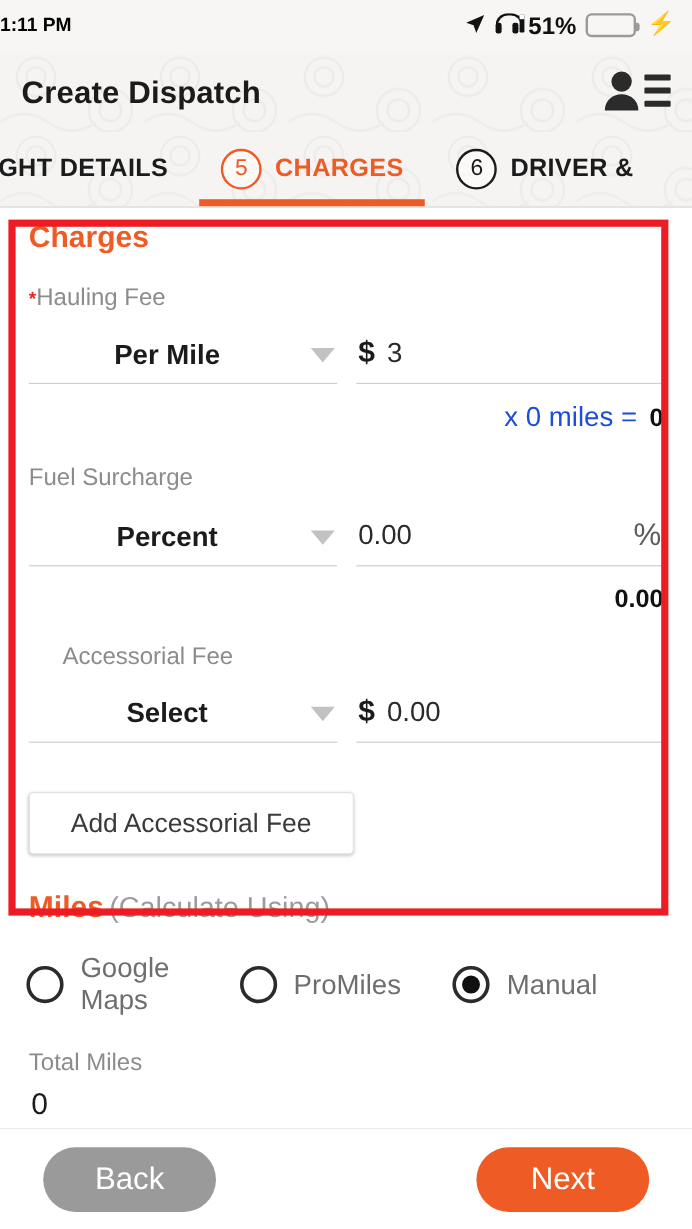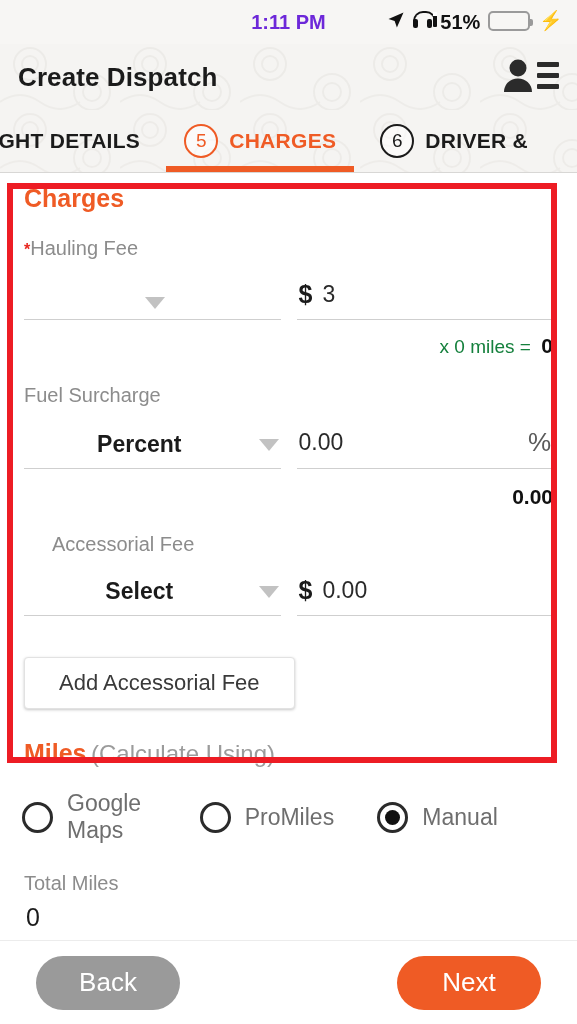--- a/index.html
+++ b/index.html
@@ -19,22 +19,22 @@
   }
   .sb-left { display: flex; align-items: flex-end; gap: 9px; }
   .sig { display: flex; align-items: flex-end; gap: 2.5px; height: 17px; }
   .sig i { display: block; width: 5px; background: #111; border-radius: 1px; }
   .sig i:nth-child(1) { height: 6px; }
   .sig i:nth-child(2) { height: 10px; }
   .sig i:nth-child(3) { height: 14px; }
   .sig i:nth-child(4) { height: 17px; background: #b9b9b9; }
   .sb-text { font-size: 20px; font-weight: 600; color: #111; letter-spacing: .2px; line-height: 1; }
   .sb-center {
-    position: absolute; left: 0; right: 0; text-align: center;
-    font-size: 20px; font-weight: 700; color: #6d28d9; pointer-events: none;
+    position: absolute; left: 0; right: 0; 
+    font-size: 16px; font-weight: 700; color: #000000; pointer-events: none;
   }
   .sb-right { margin-left: auto; display: flex; align-items: flex-start; gap: 8px; z-index: 2; }
   .loc-arrow { width: 18px; height: 18px; }
   .headphone { width: 19px; height: 17px; position: relative; }
   .headphone::before {
     content: ""; position: absolute; left: 0; top: 0; width: 19px; height: 11px;
     border: 2.6px solid #111; border-bottom: none; border-radius: 10px 10px 0 0;
   }
   .headphone::after {
     content: ""; position: absolute; left: 0; top: 8px; width: 5px; height: 9px;
@@ -119,21 +119,21 @@
   }
   .caret {
     width: 0; height: 0; border-left: 10px solid transparent; border-right: 10px solid transparent;
     border-top: 12px solid #c2c2c2; margin-left: 6px; flex: 0 0 auto;
   }
   .money-sym { font-size: 25px; font-weight: 700; color: #1b1b1b; margin-right: 10px; }
   .input-value { font-size: 23px; color: #2a2a2a; flex: 1; }
   .suffix-pct { font-size: 26px; color: #5b5b5b; }
 
   .calc-line { padding: 14px 24px 0; text-align: right; }
-  .calc-text { font-size: 19px; color: #15803d; }
+  .calc-text { font-size: 23px; color: #1d4ed8; }
   .calc-total { font-size: 21px; font-weight: 700; color: #111; margin-left: 6px; }
   .sub-total { padding: 16px 24px 0; text-align: right; font-size: 21px; font-weight: 700; color: #111; }
 
   .btn-outline {
     margin: 41px 24px 0; display: inline-flex; align-items: center; justify-content: center;
     height: 52px; padding: 0 34px; background: #fff;
     border: 1px solid #e2e2e2; border-radius: 4px;
     box-shadow: 0 1px 3px rgba(0,0,0,.22);
     font-size: 22px; color: #3a3a3a;
   }
@@ -249,20 +249,21 @@
 
     
     <div class="row" style="padding-top:24px;">
       <div class="cell">
         <span class="req">*</span><span class="field-label">Hauling Fee</span>
       </div>
     </div>
     <div class="row" style="padding-top:14px;">
       <div class="cell">
         <div class="select-underline">
+          <span class="select-value">Per Mile</span>
           <span class="caret"></span>
         </div>
       </div>
       <div class="cell">
         <div class="input-underline">
           <span class="money-sym">$</span>
           <span class="input-value">3</span>
         </div>
       </div>
     </div>

